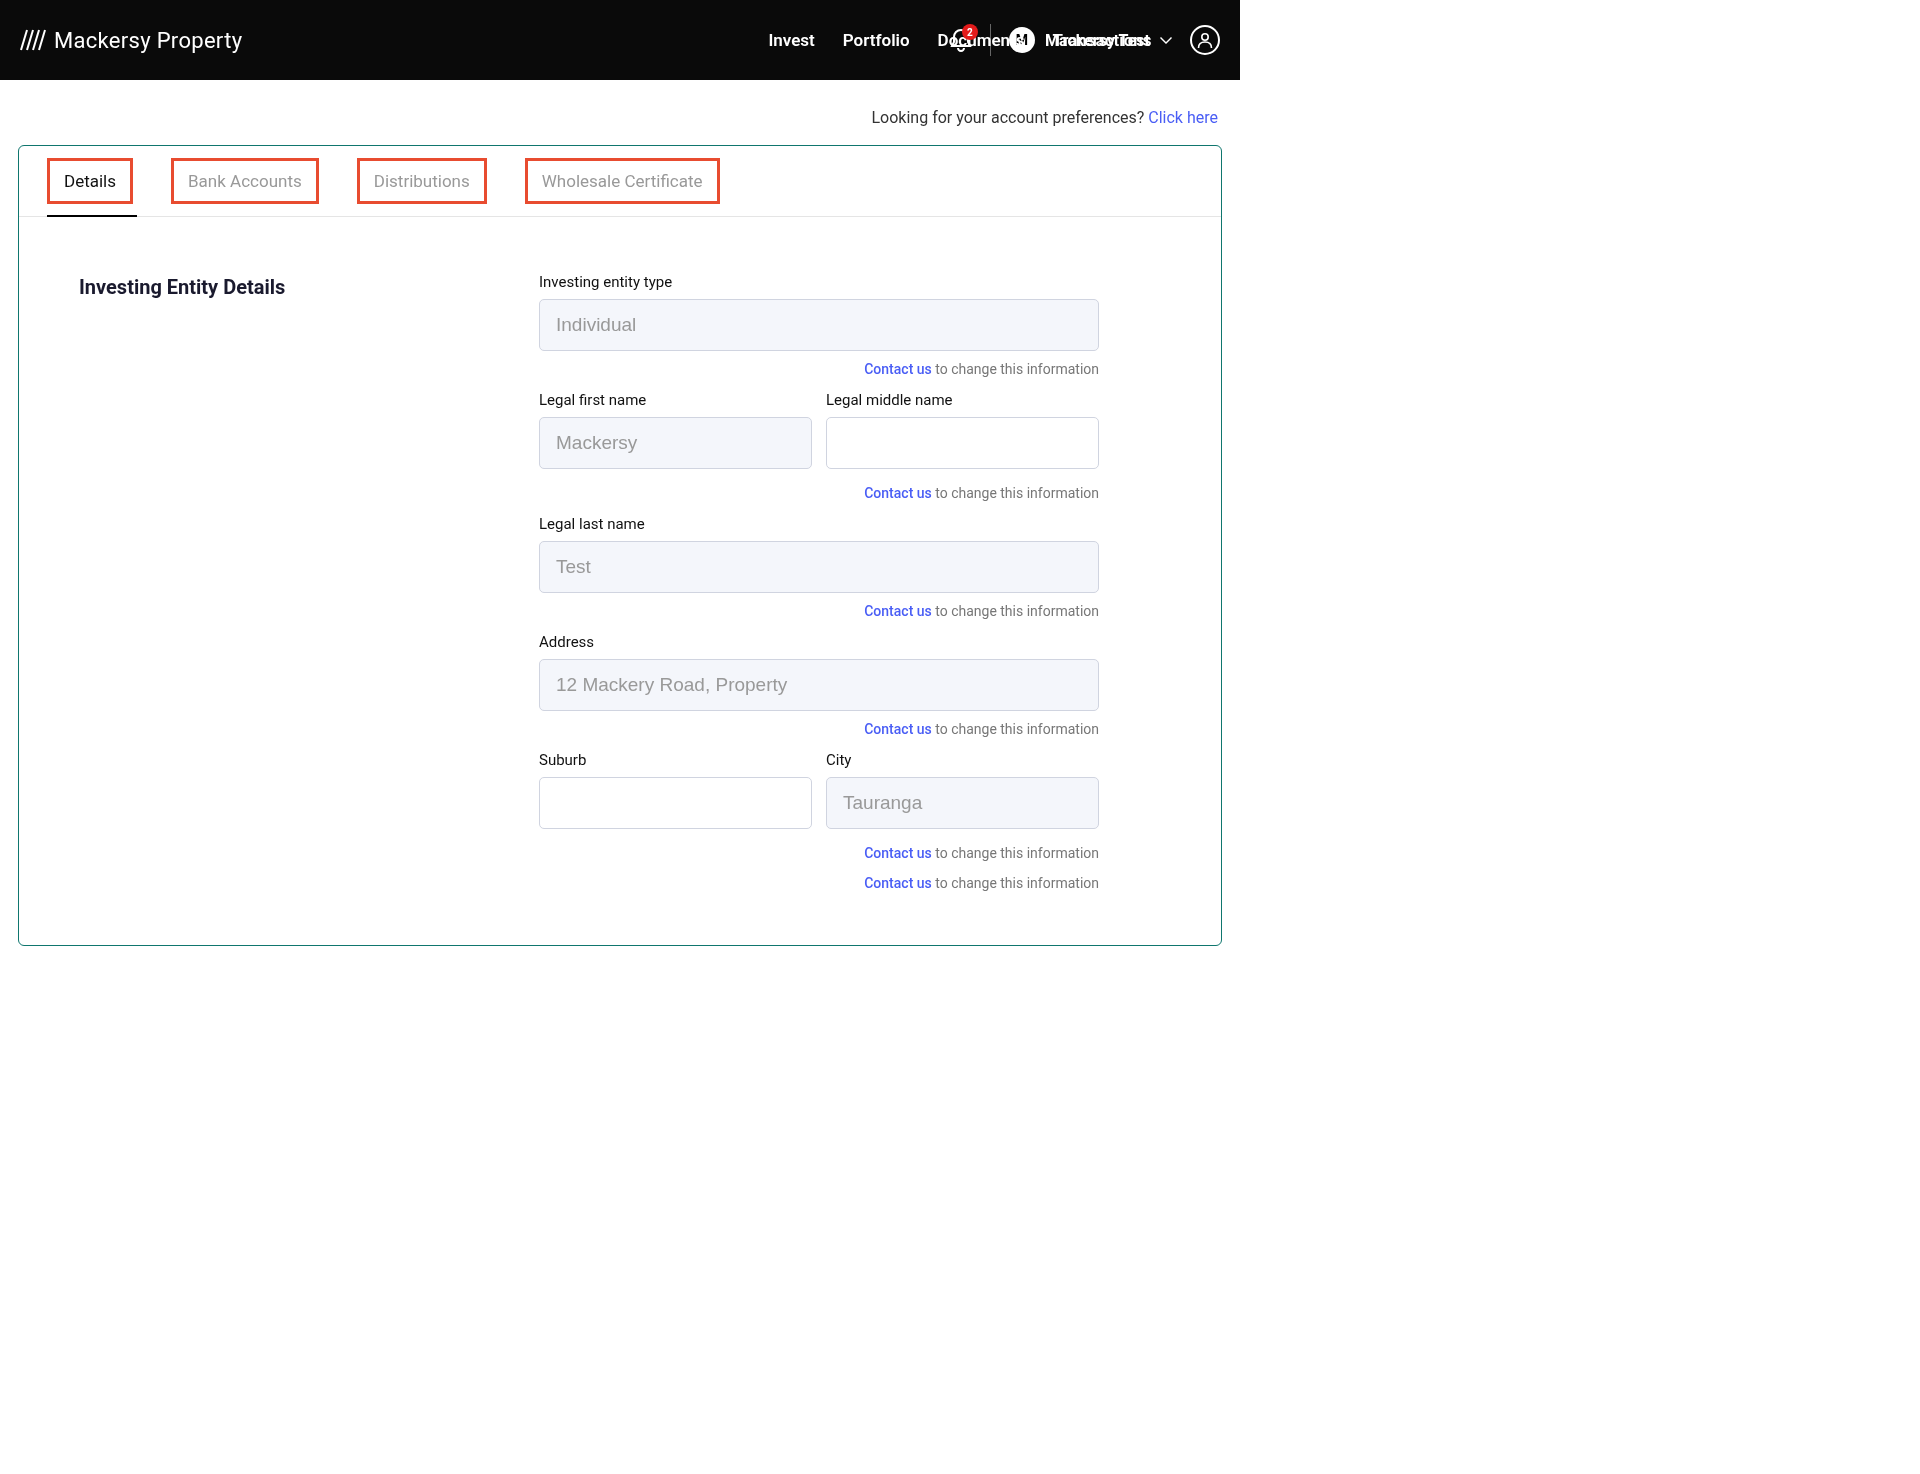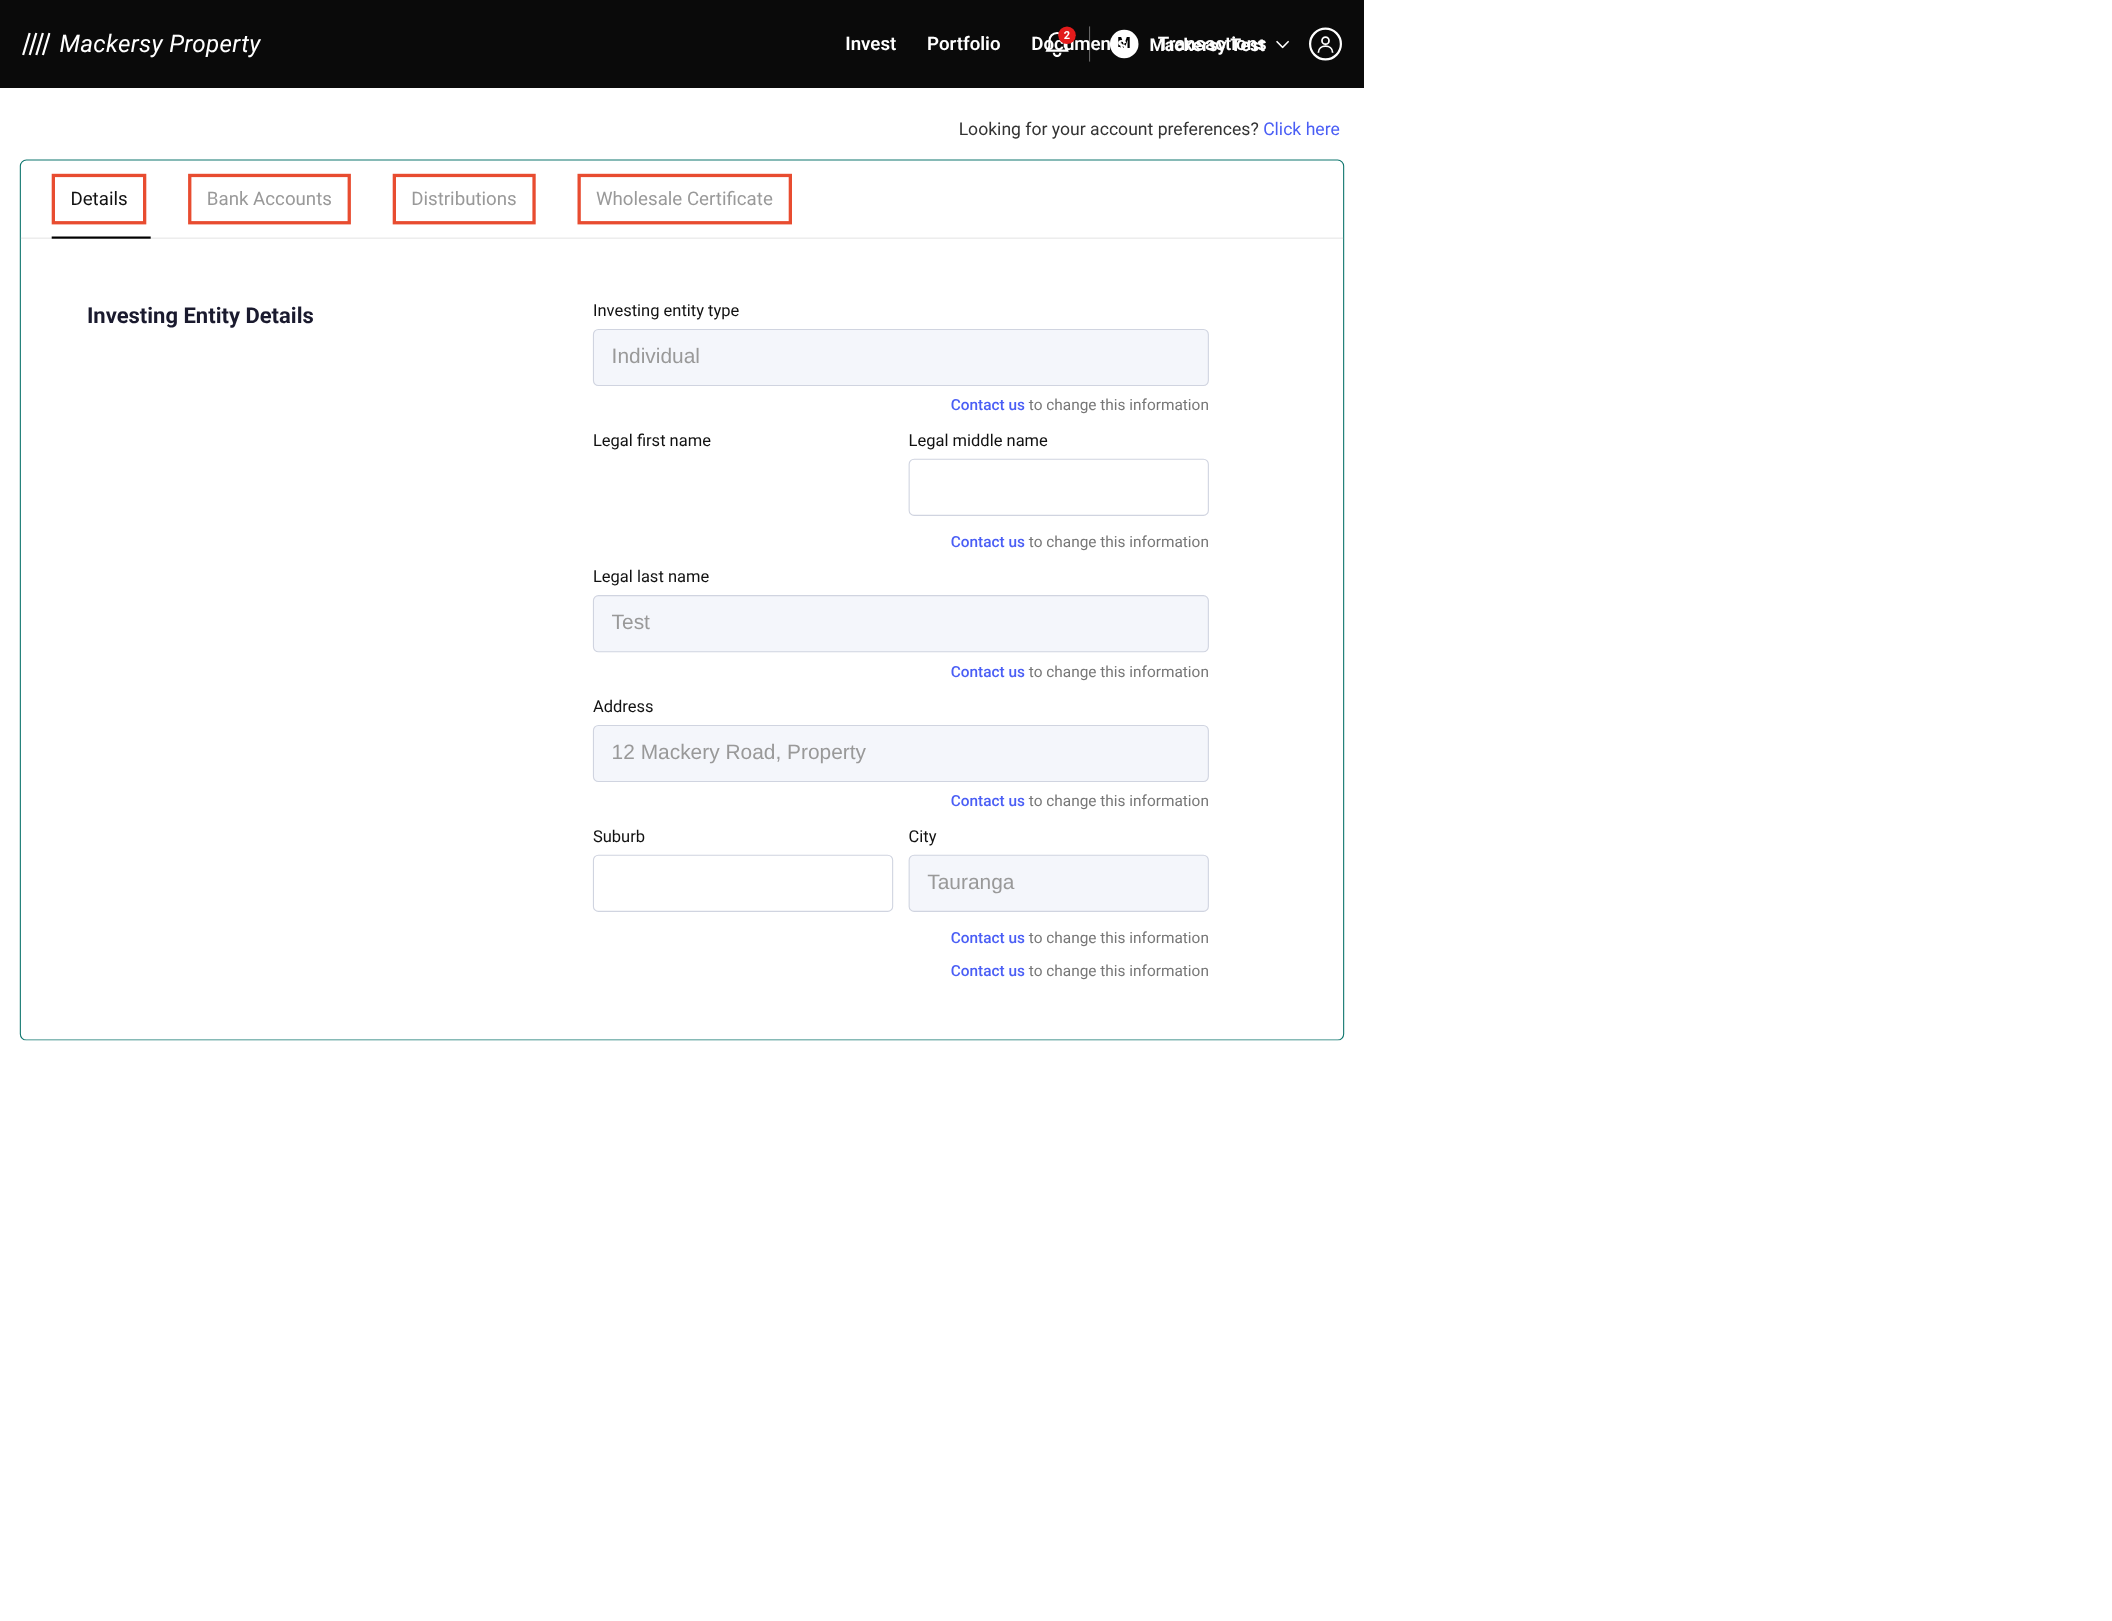--- a/index.html
+++ b/index.html
@@ -1,20 +1,20 @@
 <!DOCTYPE html>
 <html><head>
 <meta charset="utf-8">
 <style>
   * { box-sizing: border-box; margin: 0; padding: 0; }
   body { font-family: -apple-system, BlinkMacSystemFont, "Segoe UI", Roboto, Arial, sans-serif; background: #fff; color: #1a1a1a; width: 1240px; }
   
   
   .header { background: #0a0a0a; height: 80px; display: flex; align-items: center; padding: 0 20px; }
-  .logo-wrap { display: flex; align-items: center; gap: 8px; font-style: italic; }
+  .logo-wrap { display: flex; align-items: center; gap: 8px; }
   .logo-stripes { display: inline-flex; align-items: center; }
   .logo-text { color: #fff; font-size: 22px; font-weight: 400; letter-spacing: 0.3px; }
   .nav-center { margin-left: auto; margin-right: auto; display: flex; gap: 28px; position: absolute; left: 50%; transform: translateX(-50%); }
   .nav-link { color: #fff; font-size: 17px; font-weight: 600; text-decoration: none; cursor: pointer; }
   .header-right { margin-left: auto; display: flex; align-items: center; gap: 18px; }
   .bell-wrap { position: relative; cursor: pointer; }
   .badge { position: absolute; top: -4px; right: -6px; background: #e31b1b; color: #fff; border-radius: 50%; width: 16px; height: 16px; font-size: 10px; font-weight: 700; display: flex; align-items: center; justify-content: center; }
   .vdiv { width: 1px; height: 32px; background: #666; }
   .user-chip { display: flex; align-items: center; gap: 10px; cursor: pointer; }
   .avatar-circle { width: 26px; height: 26px; border-radius: 50%; background: #fff; color: #000; font-weight: 700; font-size: 14px; display: flex; align-items: center; justify-content: center; }
@@ -129,20 +129,21 @@
         <label class="field-label">Investing entity type</label>
         <input class="input" disabled="" value="Individual" style="">
       </div>
       <div class="help-line">
         <span class="help-link">Contact us</span><span class="help-rest"> to change this information</span>
       </div>
 
       <div class="row-2">
         <div class="col field-group">
           <label class="field-label">Legal first name</label>
+          <input class="input" disabled="" value="Mackersy" style="">
         </div>
         <div class="col field-group">
           <label class="field-label">Legal middle name</label>
           <input class="input empty-white" disabled="" value="" style="">
         </div>
       </div>
       <div class="help-line">
         <span class="help-link">Contact us</span><span class="help-rest"> to change this information</span>
       </div>
 

